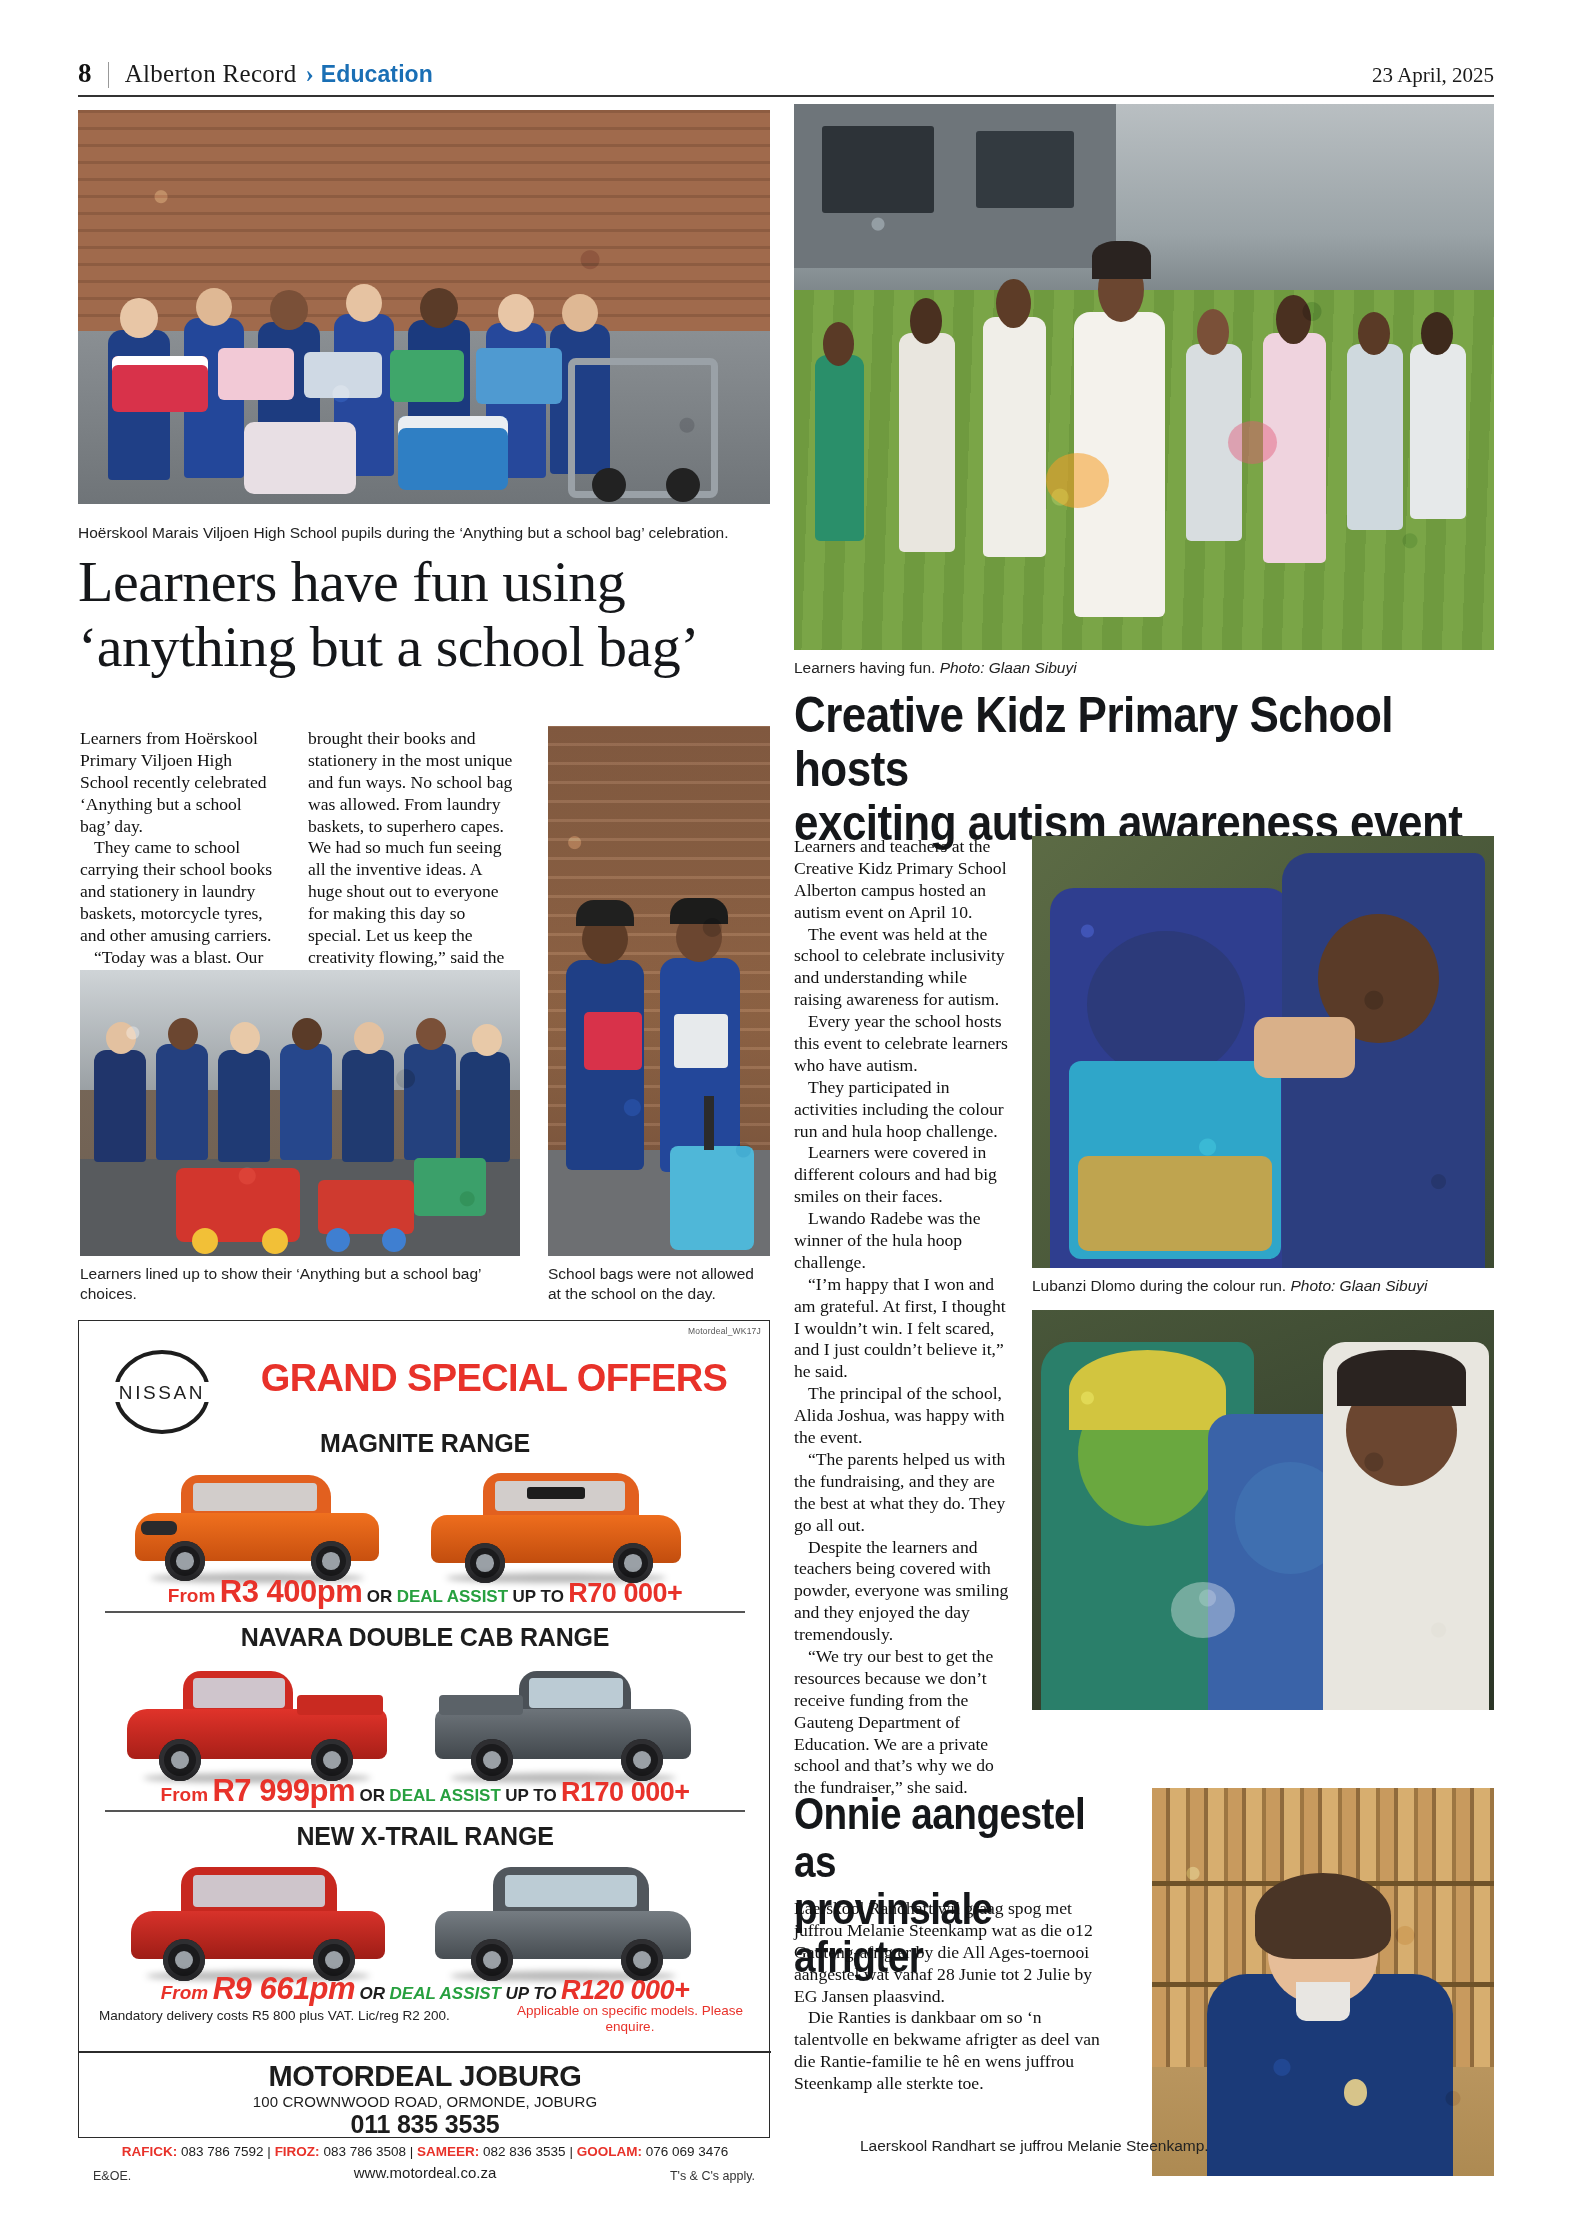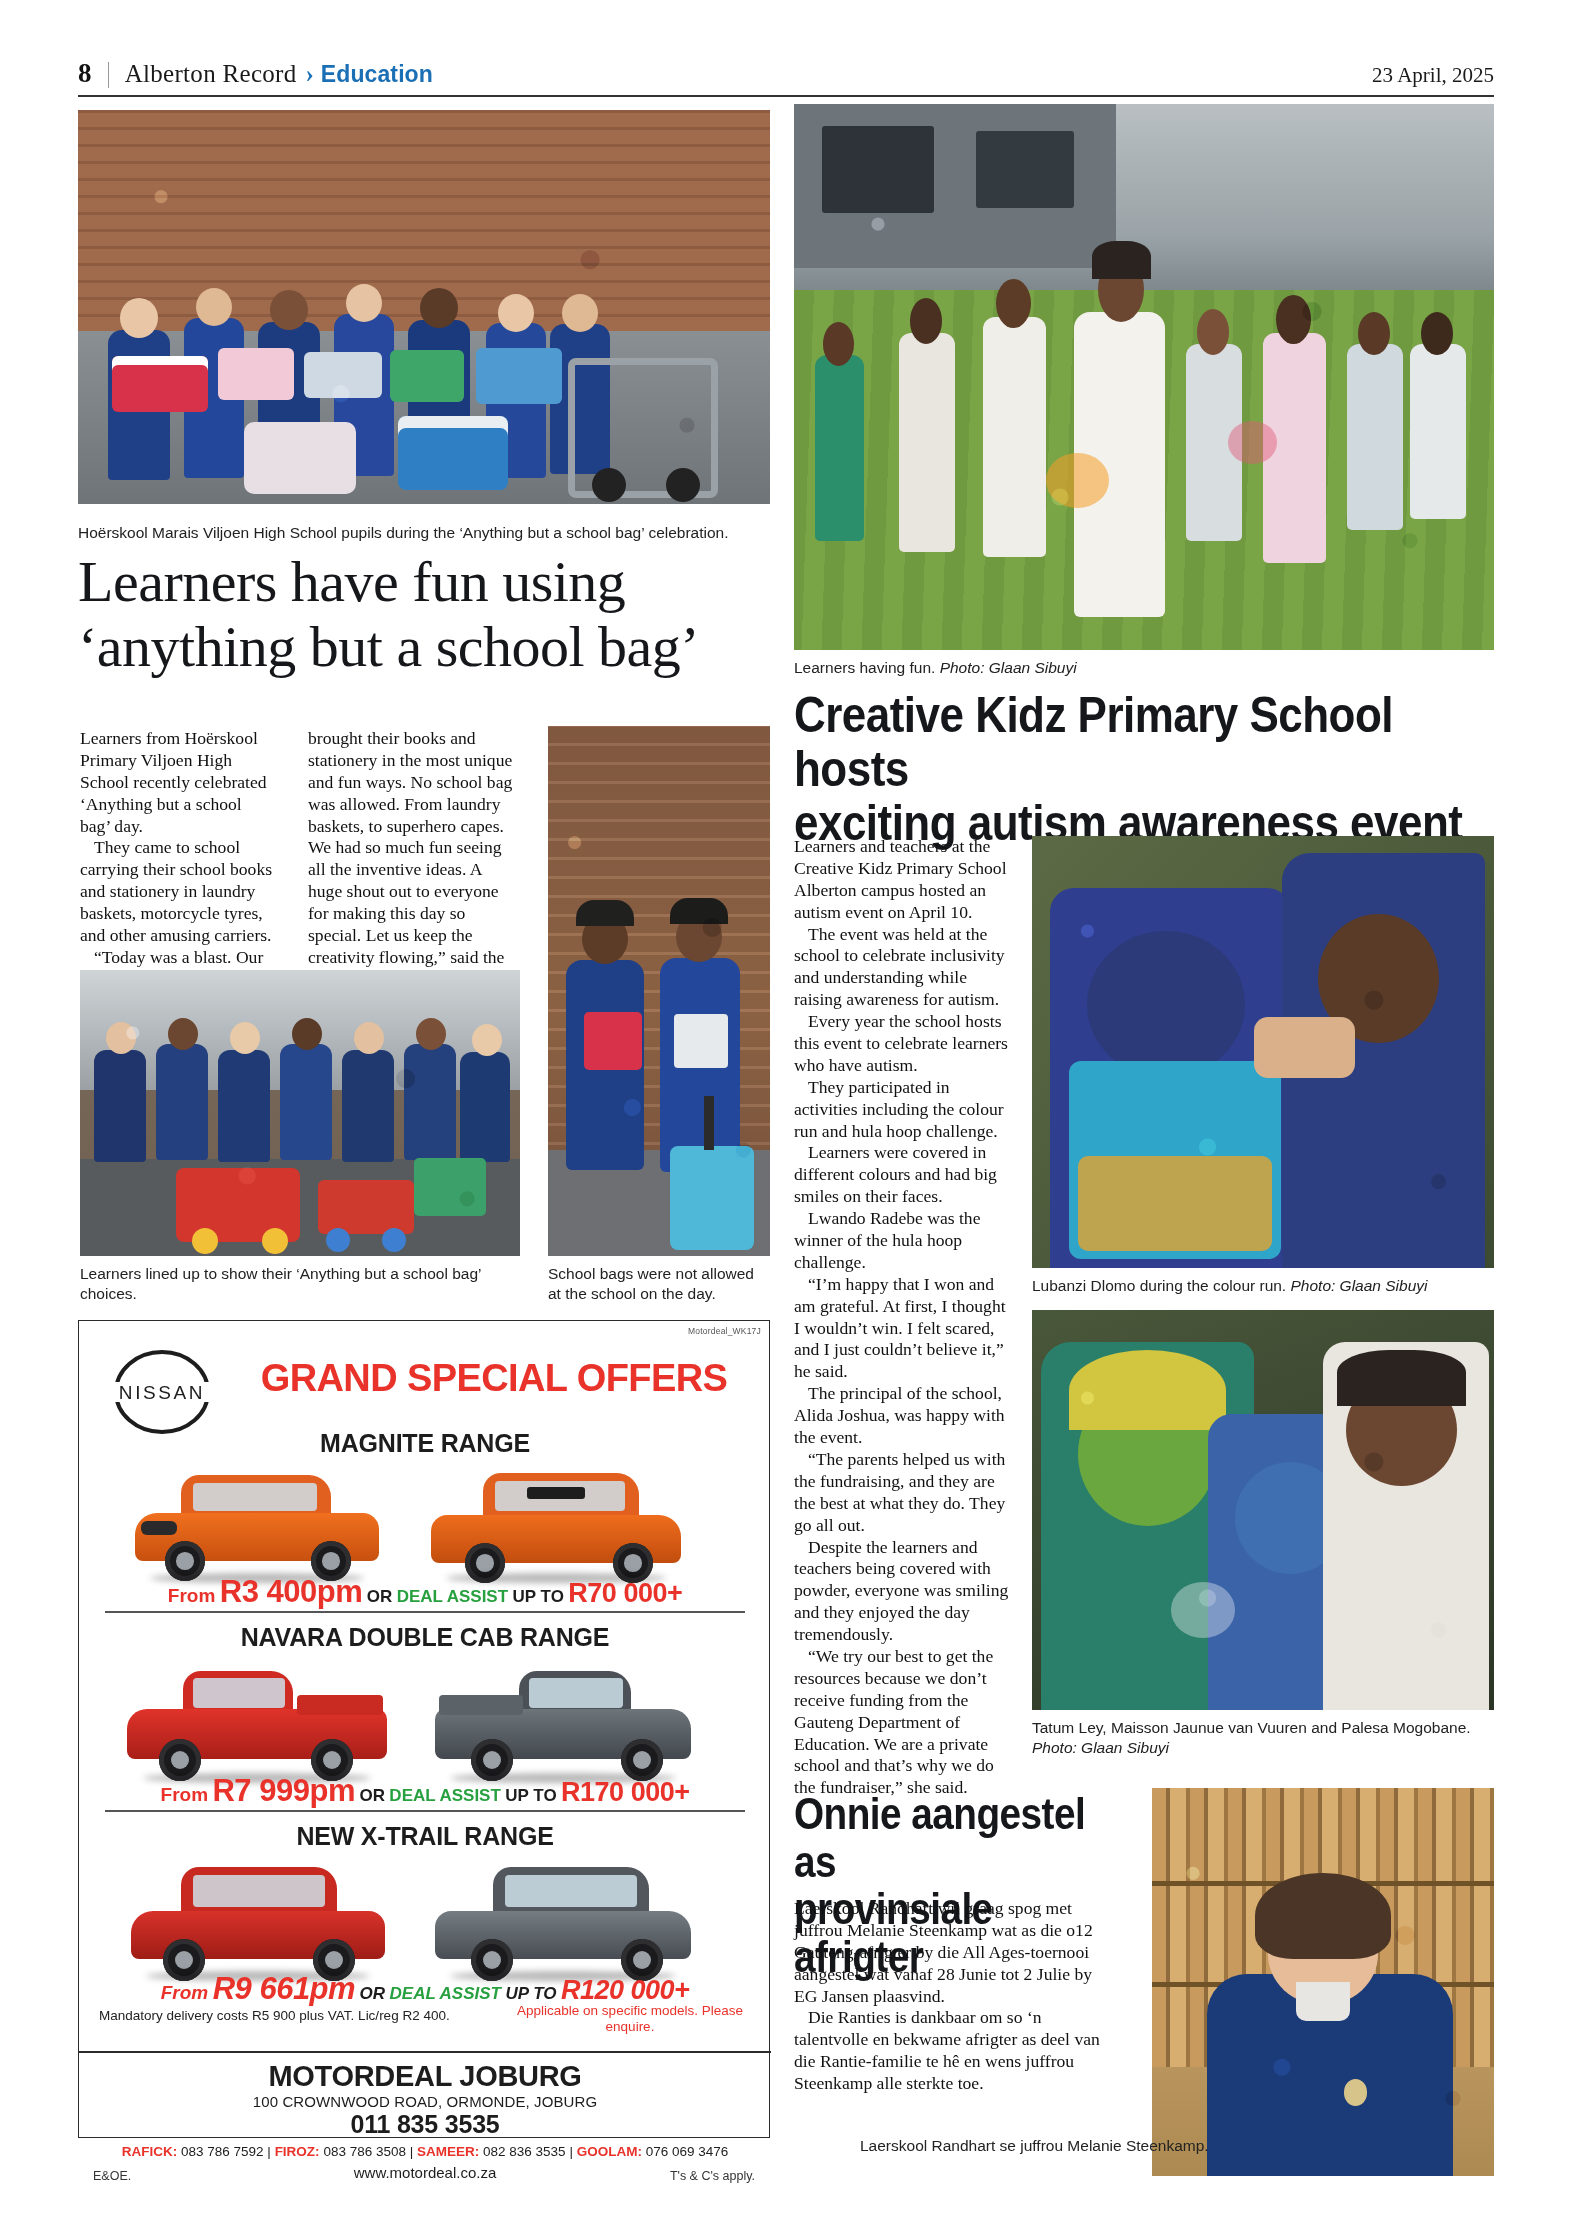--- a/index.html
+++ b/index.html
@@ -376,24 +376,20 @@
     <div style="position:absolute;left:8%;bottom:70%;width:34%;height:20%;background:#d2c53f;border-radius:50% 50% 0 0;"></div>
     <div style="position:absolute;left:38%;bottom:0;width:34%;height:74%;background:#3a63a8;border-radius:24px 18px 0 0;"></div>
     <div style="position:absolute;left:44%;bottom:34%;width:24%;height:28%;background:#3f6fb0;border-radius:50%;"></div>
     <div style="position:absolute;right:1%;bottom:0;width:36%;height:92%;background:#e8e6df;border-radius:22px 14px 0 0;"></div>
     <div style="position:absolute;right:8%;bottom:56%;width:24%;height:28%;background:#6b4630;border-radius:50%;"></div>
     <div style="position:absolute;right:6%;bottom:76%;width:28%;height:14%;background:#2a2320;border-radius:40% 40% 0 0;"></div>
     <div style="position:absolute;left:30%;bottom:18%;width:14%;height:14%;background:rgba(255,255,255,.35);border-radius:50%;"></div>
     <div class="grain"></div>
   </div>
 
-  <div class="caption" style="left:1032px; top:1718px; width:462px;">
-    <span>Tatum Ley, Maisson Jaunue van Vuuren and Palesa Mogobane.</span>
-    <span class="credit">Photo: Glaan Sibuyi</span>
-  </div>
 
   <h2 class="headline-cond" style="left:794px; top:1790px; width:380px; font-size:44px;">
     <span>Onnie aangestel as</span><br>
     <span>provinsiale afrigter</span>
   </h2>
 
   <div class="col" style="left:794px; top:1898px; width:324px;">
     <p class="first">Laerskool Randhart wil graag spog met juffrou Melanie Steenkamp wat as die o12 Gauteng-afrigter by die All Ages-toernooi aangestel wat vanaf 28 Junie tot 2 Julie by EG Jansen plaasvind.</p>
     <p>Die Ranties is dankbaar om so ‘n talentvolle en bekwame afrigter as deel van die Rantie-familie te hê en wens juffrou Steenkamp alle sterkte toe.</p>
   </div>
@@ -539,21 +535,21 @@
     <div class="price-line" style="top:650px;font-style:italic;">
       <span class="from">From</span>
       <span class="amt">R9 661pm</span>
       <span class="or">OR</span>
       <span class="da">DEAL ASSIST</span>
       <span class="upto">UP TO</span>
       <span class="amt2">R120 000+</span>
     </div>
 
     <div style="position:absolute; left:0; top:686px; width:692px; height:40px;">
-      <div class="ad-fineprint">Mandatory delivery costs R5 900 plus VAT. Lic/reg R2 400.</div>
+      <div class="ad-fineprint">Mandatory delivery costs R5 800 plus VAT. Lic/reg R2 200.</div>
       <div class="ad-redprint">Applicable on specific models. Please enquire.</div>
     </div>
 
     <div class="ad-hr-full" style="top:730px;"></div>
 
     <div class="ad-dealer" style="top:739px;">MOTORDEAL JOBURG</div>
     <div class="ad-address" style="top:772px;">100 CROWNWOOD ROAD, ORMONDE, JOBURG</div>
     <div class="ad-phone" style="top:789px;">011 835 3535</div>
 
     <div class="ad-contacts" style="top:823px;">

